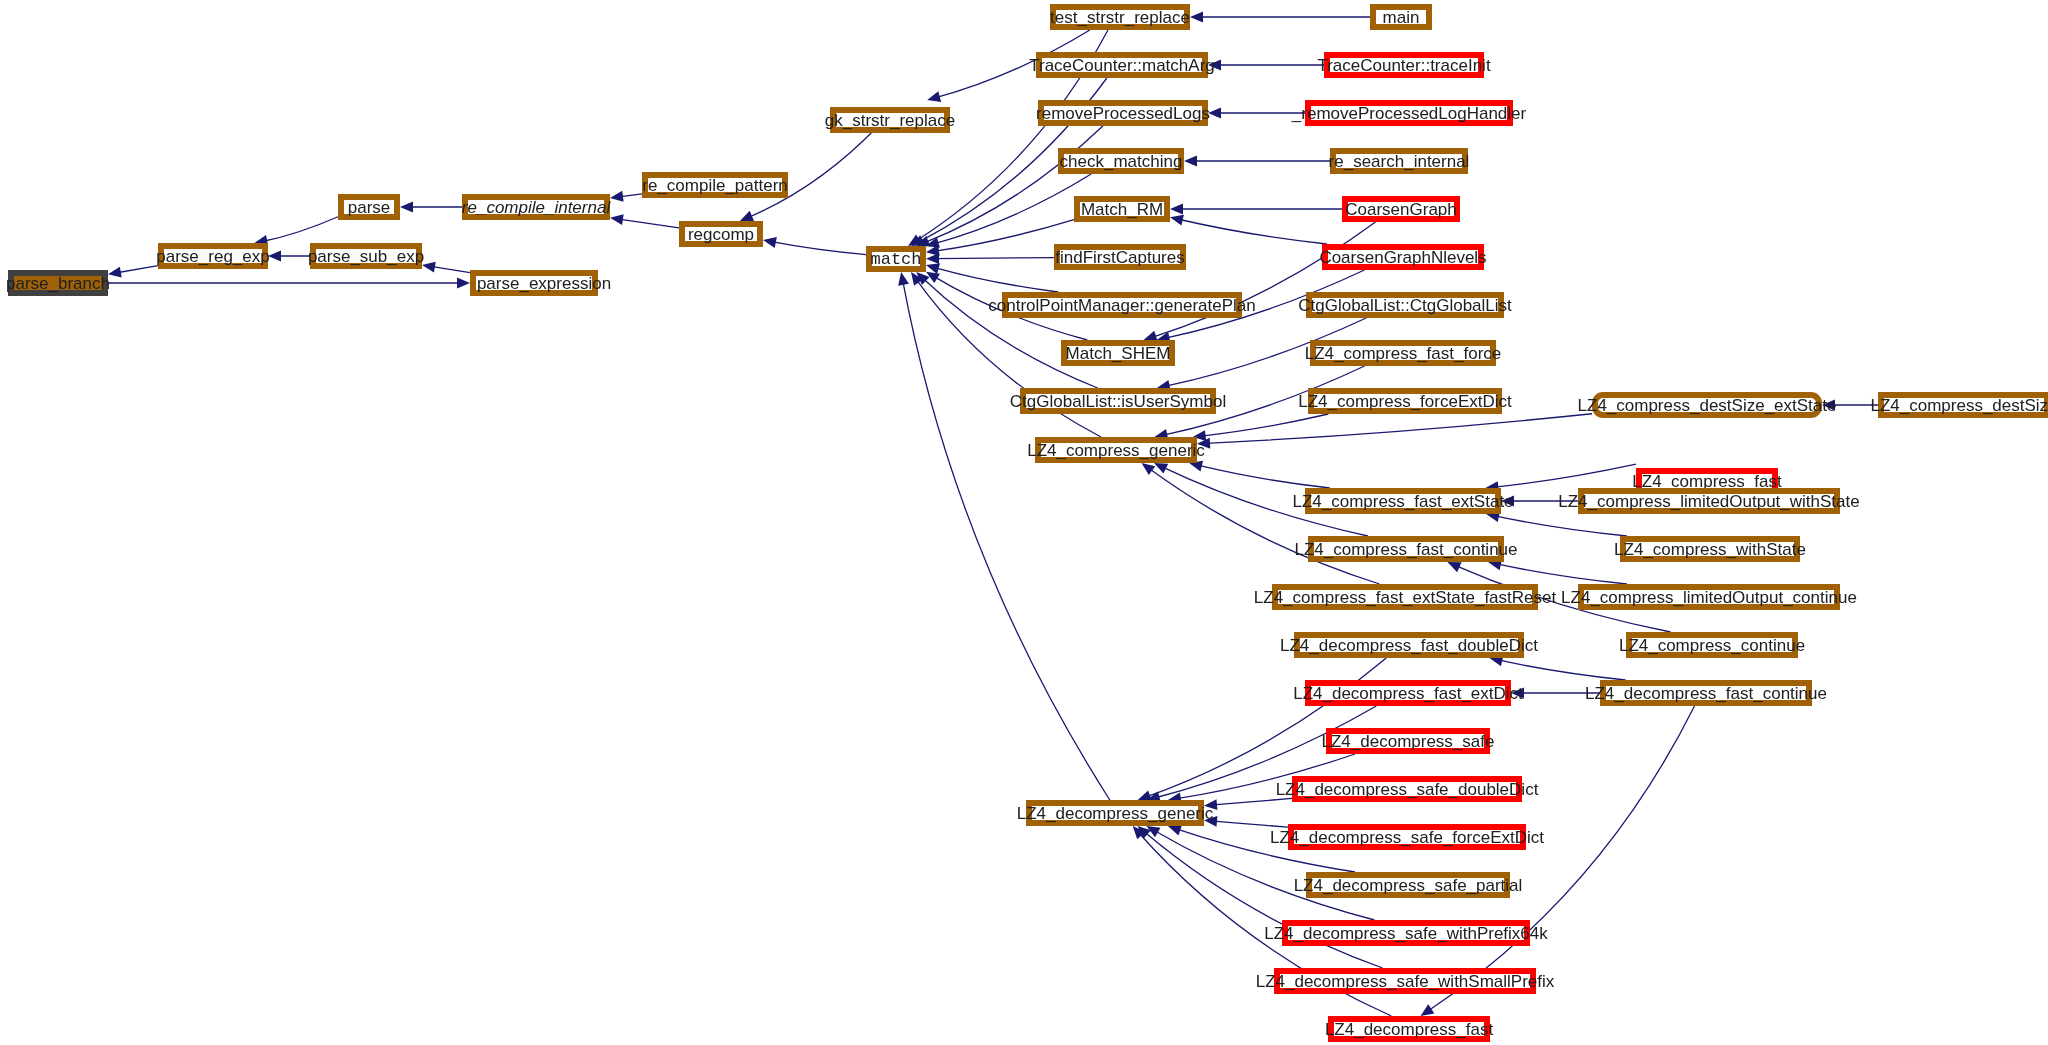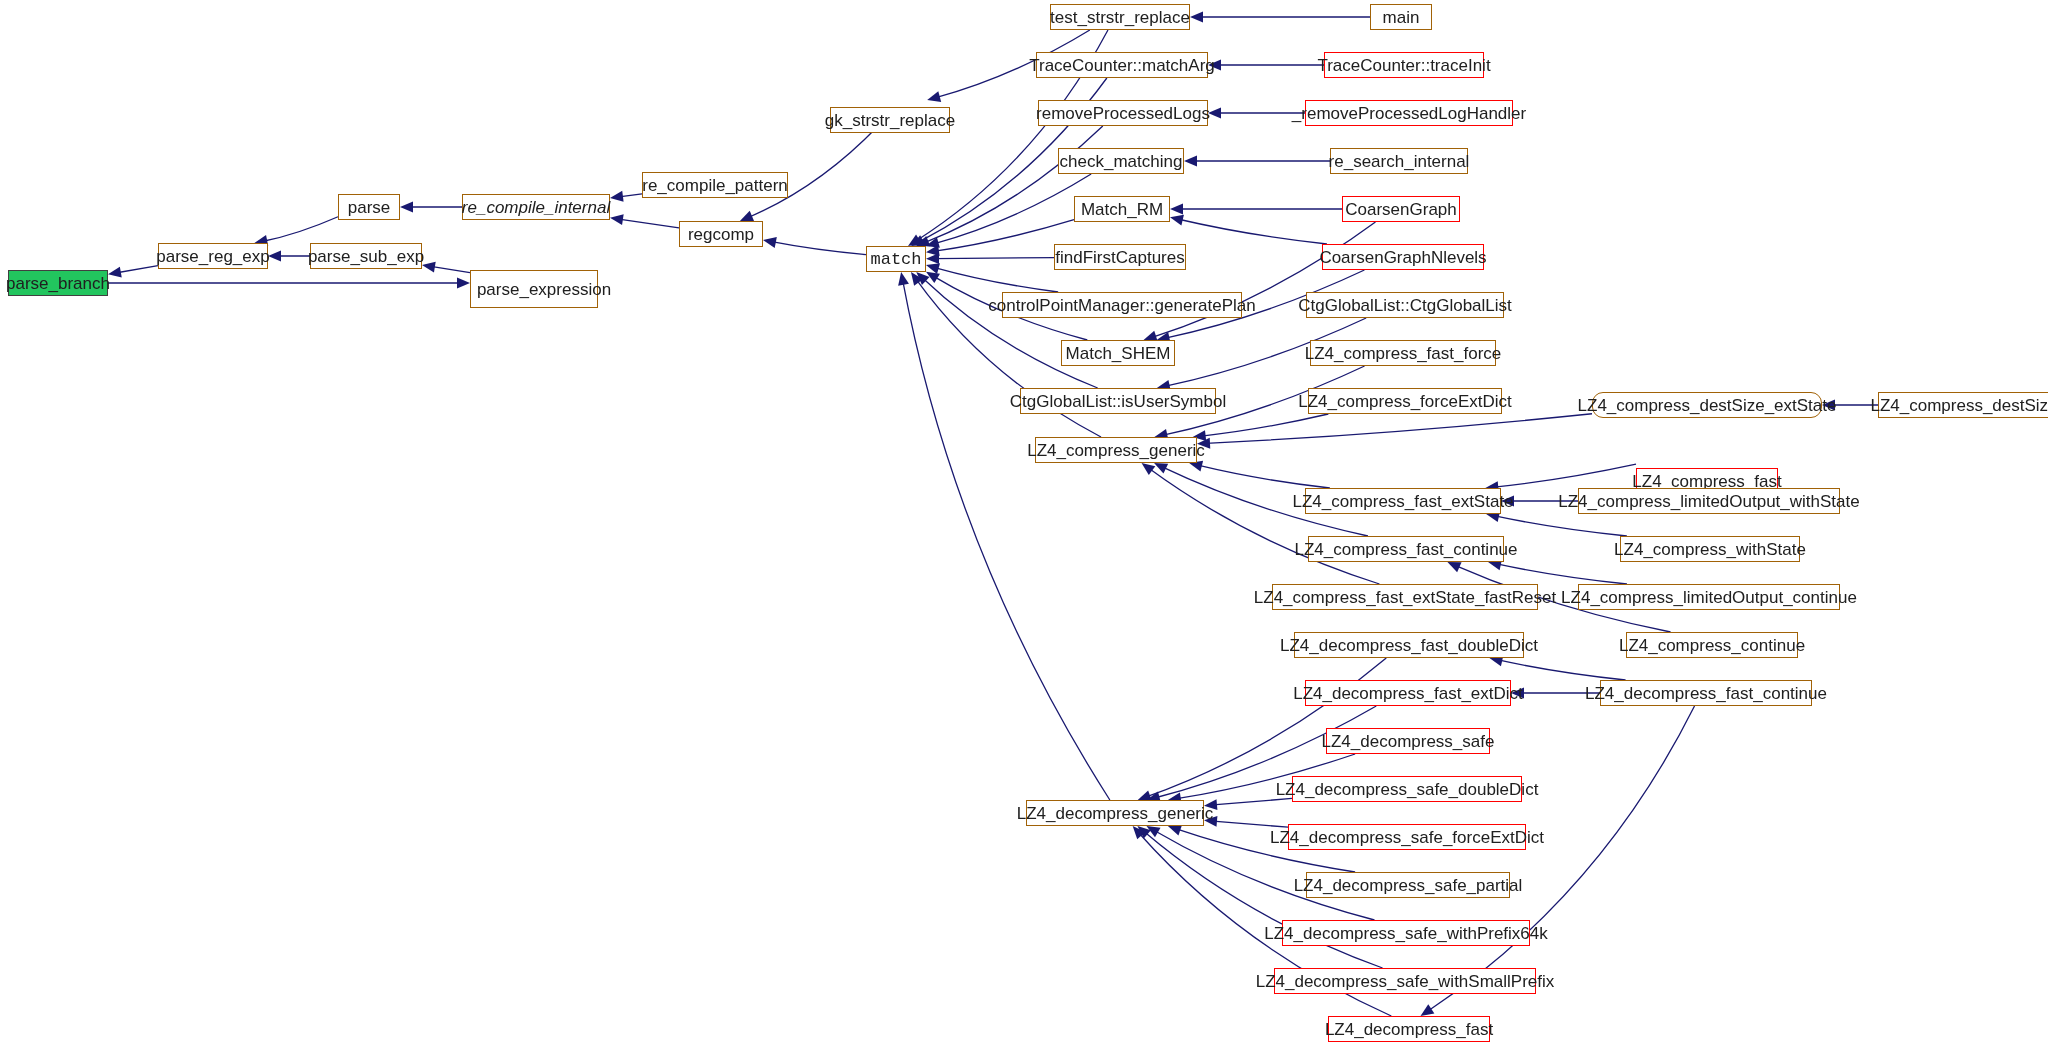--- a/index.html
+++ b/index.html
@@ -18,31 +18,31 @@
     width:2048px;
     height:1045px;
     pointer-events:none;
   }
   .node{
     position:absolute;
     box-sizing:border-box;
     display:flex;
     align-items:center;
     justify-content:center;
-    border:1px solid #a16207;
+    border:6px solid #a16207;
     background:#ffffff;
     color:#202020;
     font-size:17px;
     line-height:1;
     white-space:nowrap;
     letter-spacing:0px;
     z-index:5;
   }
   .node.red{ border-color:#ff0000; }
-  .node.root{ background:#22c55e; border-color:#404040; }
+  .node.root{ background:#a16207; border-color:#404040; }
   .node .lbl{ padding:0 6px; }
 </style>
 </head>
 <body>
 
 <div id="graph">
   <svg id="edges" viewBox="0 0 2048 1045" preserveAspectRatio="none">
       <path d="M 116.86648562524361 272.7458379878608 Q 133 269.93548387096774 158 265.5806451612903" fill="none" stroke="#191970" stroke-width="1.3"></path>
       <polygon points="108,274.2903225806452 119.86329420753921,266.6409925089744 121.75099759872012,277.4778082731611" fill="#191970"></polygon>
       <path d="M 461 283 Q 289 283 108 283" fill="none" stroke="#191970" stroke-width="1.3"></path>
@@ -157,21 +157,21 @@
   <div id="nodes">
       <div class="node root" style="left: 8px; top: 270px; width: 100px; height: 26px;">
         <span class="lbl">parse_branch</span>
       </div>
       <div class="node" style="left: 158px; top: 243px; width: 110px; height: 26px;">
         <span class="lbl">parse_reg_exp</span>
       </div>
       <div class="node" style="left: 310px; top: 243px; width: 112px; height: 26px;">
         <span class="lbl">parse_sub_exp</span>
       </div>
-      <div class="node" style="left: 470px; top: 270px; width: 128px; height: 38px; padding-left: 20px;">
+      <div class="node" style="left: 470px; top: 270px; width: 128px; height: 26px; padding-left: 20px;">
         <span class="lbl">parse_expression</span>
       </div>
       <div class="node" style="left: 338px; top: 194px; width: 62px; height: 26px;">
         <span class="lbl">parse</span>
       </div>
       <div class="node" style="left: 462px; top: 194px; width: 148px; height: 26px; font-style: italic;">
         <span class="lbl">re_compile_internal</span>
       </div>
       <div class="node" style="left: 642px; top: 172px; width: 146px; height: 26px;">
         <span class="lbl">re_compile_pattern</span>

